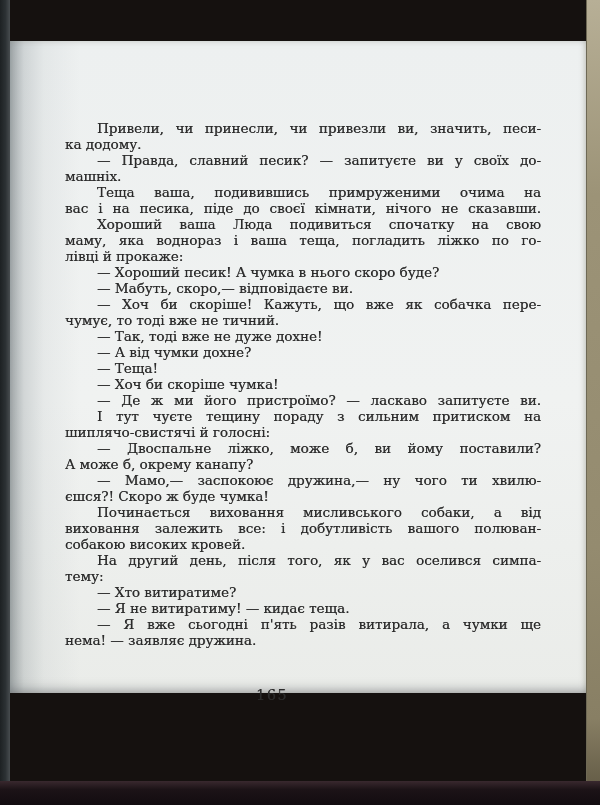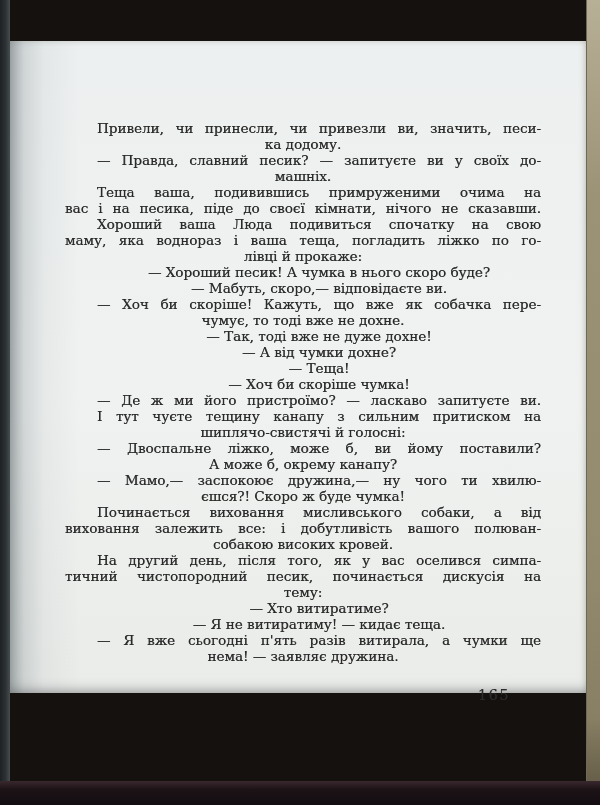--- a/index.html
+++ b/index.html
@@ -43,32 +43,32 @@
     margin-top: 25px;
   }
   .text {
     position: absolute; left: 55px; top: 79px; width: 476px;
     color: #2a2a2a;
     font-size: 13.5px;
     text-shadow: 0.3px 0 0 rgba(42,42,42,0.65);
   }
   .line {
     height: 16px; line-height: 16px;
-    text-align: center;
+    text-align: left;
     white-space: nowrap;
   }
   .line.j {
     white-space: normal;
     text-align: justify;
     text-align-last: justify;
   }
   .line.in { padding-left: 32px; }
   .pagenum {
     position: absolute; left: 55px; top: 646px; width: 476px;
-    text-align: right;
+    text-align: center;
     transform: translateX(-31px);
     color: #2c2c2c;
     font-size: 14.5px;
     letter-spacing: 1.5px;
     text-shadow: 0.3px 0 0 rgba(44,44,44,0.65);
   }
 </style>
 </head>
 <body>
 
@@ -83,37 +83,36 @@
         <div class="line in j">— Правда, славний песик? — запитуєте ви у своїх до-</div>
         <div class="line">машніх.</div>
         <div class="line in j">Теща ваша, подивившись примруженими очима на</div>
         <div class="line j">вас і на песика, піде до своєї кімнати, нічого не сказавши.</div>
         <div class="line in j">Хороший ваша Люда подивиться спочатку на свою</div>
         <div class="line j">маму, яка воднораз і ваша теща, погладить ліжко по го-</div>
         <div class="line">лівці й прокаже:</div>
         <div class="line in">— Хороший песик! А чумка в нього скоро буде?</div>
         <div class="line in">— Мабуть, скоро,— відповідаєте ви.</div>
         <div class="line in j">— Хоч би скоріше! Кажуть, що вже як собачка пере-</div>
-        <div class="line">чумує, то тоді вже не дохне.</div>
+        <div class="line">чумує, то тоді вже не тичний.</div>
         <div class="line in">— Так, тоді вже не дуже дохне!</div>
         <div class="line in">— А від чумки дохне?</div>
         <div class="line in">— Теща!</div>
         <div class="line in">— Хоч би скоріше чумка!</div>
         <div class="line in j">— Де ж ми його пристроїмо? — ласкаво запитуєте ви.</div>
-        <div class="line in j">І тут чуєте тещину канапу з сильним притиском на</div>
+        <div class="line in j">І тут чуєте тещину пораду з сильним притиском на</div>
         <div class="line">шиплячо-свистячі й голосні:</div>
         <div class="line in j">— Двоспальне ліжко, може б, ви йому поставили?</div>
         <div class="line">А може б, окрему канапу?</div>
         <div class="line in j">— Мамо,— заспокоює дружина,— ну чого ти хвилю-</div>
         <div class="line">єшся?! Скоро ж буде чумка!</div>
         <div class="line in j">Починається виховання мисливського собаки, а від</div>
         <div class="line j">виховання залежить все: і добутливість вашого полюван-</div>
         <div class="line">собакою високих кровей.</div>
         <div class="line in j">На другий день, після того, як у вас оселився симпа-</div>
-        <div class="line j">тичний чистопородний песик, починається дискусія на</div>
         <div class="line">тему:</div>
         <div class="line in">— Хто витиратиме?</div>
         <div class="line in">— Я не витиратиму! — кидає теща.</div>
         <div class="line in j">— Я вже сьогодні п'ять разів витирала, а чумки ще</div>
         <div class="line">нема! — заявляє дружина.</div>
       </div>
     <div class="pagenum">165</div>
   </div>
 </div>
 

